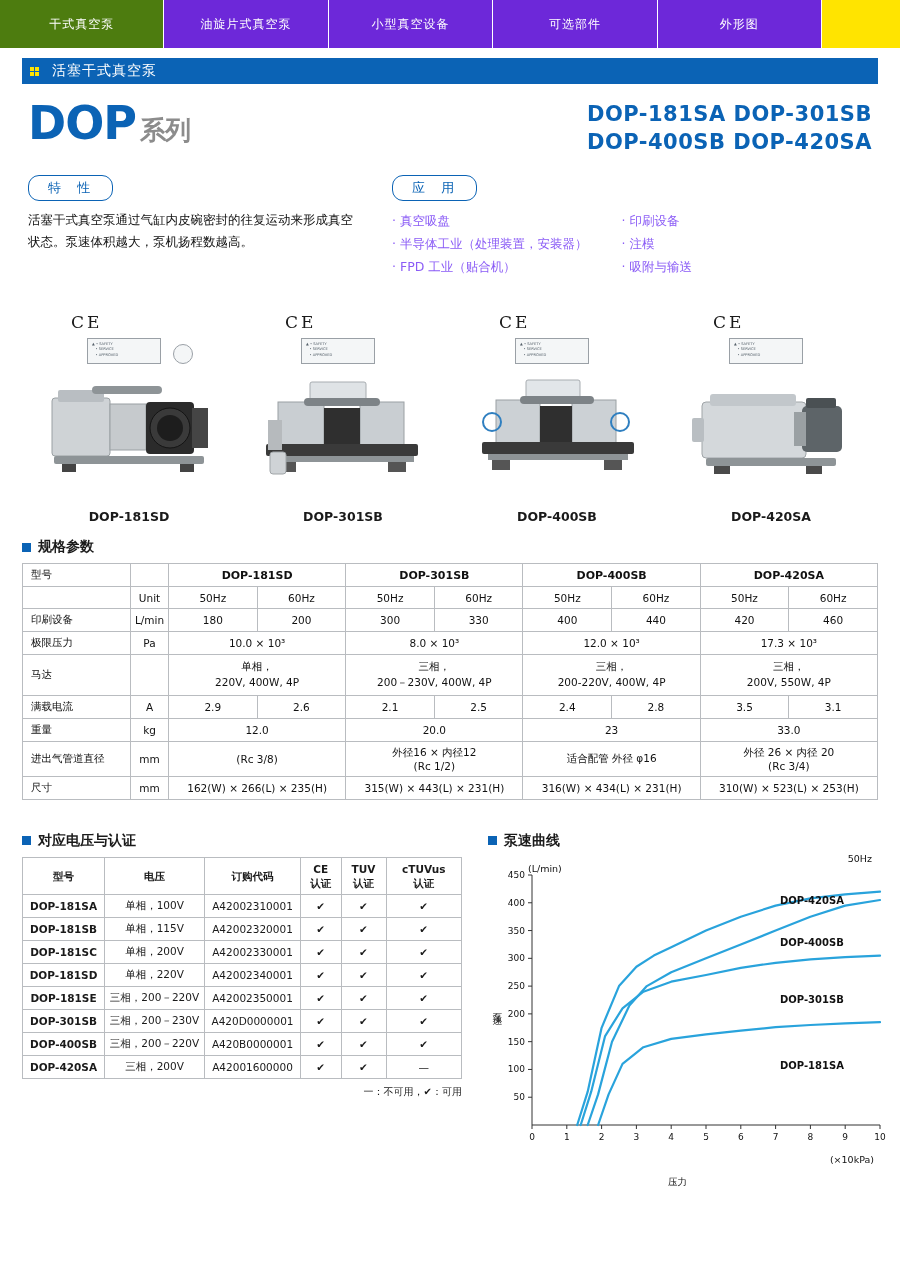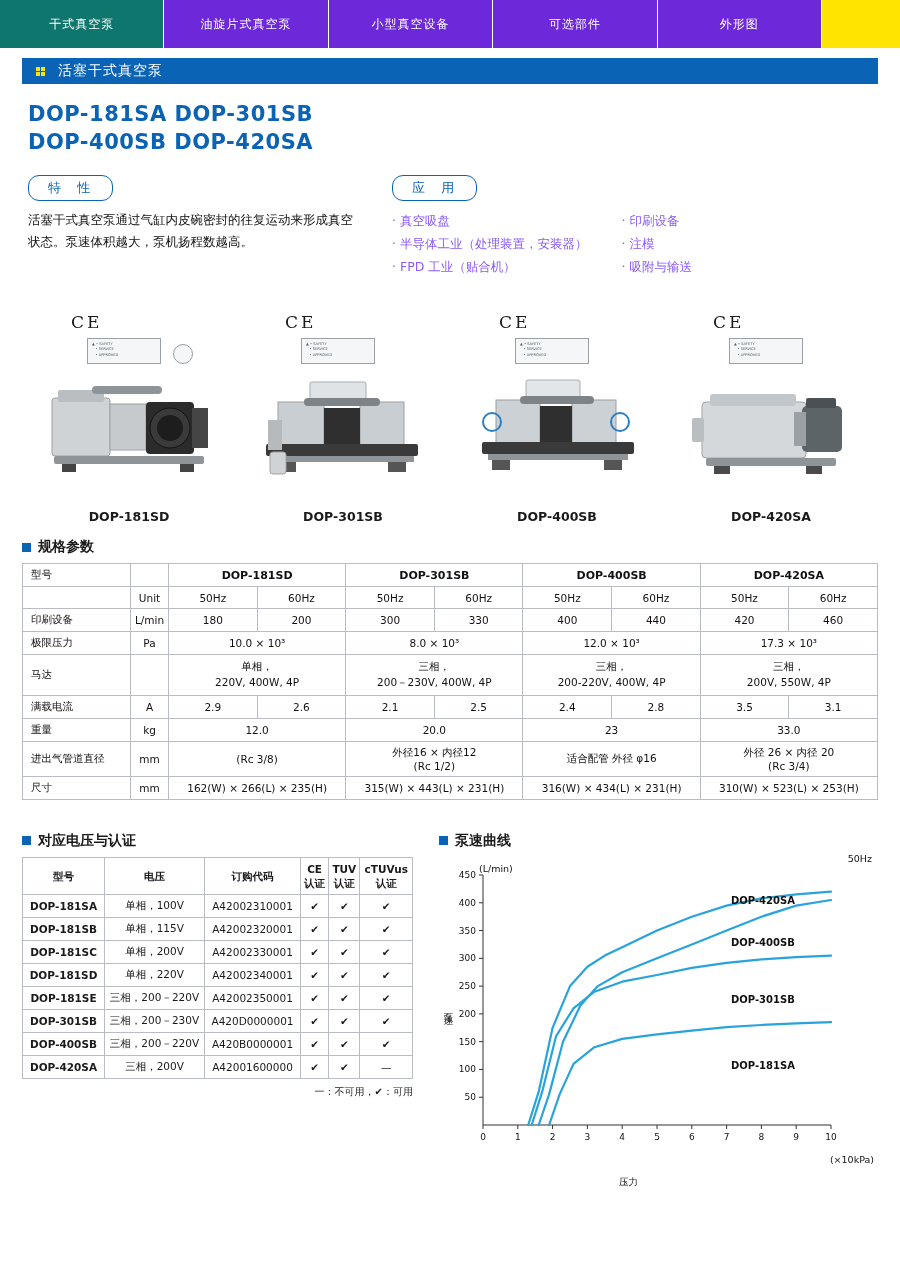--- a/index.html
+++ b/index.html
@@ -14,28 +14,28 @@
   }
 
   
   .tabs { display:flex; height:48px; }
   .tab {
     flex:1 1 0; background:#6d28d9; color:#ffffff;
     display:flex; align-items:center; justify-content:center;
     font-size:12px; letter-spacing:1px;
     border-right:1px solid #ffffff;
   }
-  .tab.active { background:#0f766e; }
+  .tab.active { background:#4d7c0f; }
   .tab-accent { width:78px; background:#ffe400; }
 
   
   .titlebar {
     margin:10px 22px 0 22px; height:26px; background:#0b63b5;
     display:flex; align-items:center; color:#fff; font-size:14px;
-    padding-left:14px; letter-spacing:1px;
+    padding-left:8px; letter-spacing:1px;
   }
   .dots { display:inline-block; width:14px; margin-right:8px; line-height:0; }
   .dots i { display:inline-block; width:4px; height:4px; background:#ffe400; margin:1px 1px 0 0; }
 
   
   .headrow { display:flex; justify-content:space-between; align-items:flex-start; margin:16px 28px 0 28px; }
   .dop-logo { font-size:46px; font-weight:bold; letter-spacing:-1px; line-height:1; }
   .dop-logo .d { color:#0b63b5; }
   .dop-logo .o { color:#0b63b5; }
   .dop-logo .p { color:#0b63b5; }
@@ -76,21 +76,21 @@
     border:1px solid #b9bcc0; text-align:center; padding:4px 2px; color:#111;
   }
   table.spec td.rowlabel { text-align:left; padding-left:8px; width:108px; }
   table.spec th.modelhead { font-weight:bold; font-size:11px; background:#fff; }
   table.spec .unitcol { width:38px; }
   table.spec tr { height:22px; }
   table.spec td.two-line { line-height:1.5; }
 
   
   .bottom { display:flex; margin:18px 22px 0 22px; gap:26px; }
-  .bl { width:391px; }
+  .bl { width:440px; }
   .br { flex:1; }
 
   table.cert { border-collapse:collapse; width:100%; font-size:10.5px; }
   table.cert th, table.cert td { border:1px solid #b9bcc0; text-align:center; padding:4px 2px; }
   table.cert th { font-weight:bold; line-height:1.35; }
   table.cert td.mdl { font-weight:bold; }
   table.cert tr { height:23px; }
   .note { text-align:right; font-size:10px; margin-top:6px; }
 
   
@@ -122,20 +122,25 @@
     </div>
   <div class="tab-accent"></div>
 </div>
 
 <div class="titlebar">
   <span class="dots"><i></i><i></i><i></i><i></i></span>
   <span>活塞干式真空泵</span>
 </div>
 
 <div class="headrow">
+  <div>
+    <span class="dop-logo">
+      <span class="d">D</span><span class="o">O</span><span class="p">P</span><span class="dop-series">系列</span>
+    </span>
+  </div>
   <div class="models">
     <div>DOP-181SA  DOP-301SB</div>
     <div>DOP-400SB  DOP-420SA</div>
   </div>
 </div>
 
 <div class="twocol">
   <div class="col-feature">
     <div class="pill">特 性</div>
     <div class="feature-text">活塞干式真空泵通过气缸内皮碗密封的往复运动来形成真空状态。泵速体积越大，泵机扬程数越高。</div>

